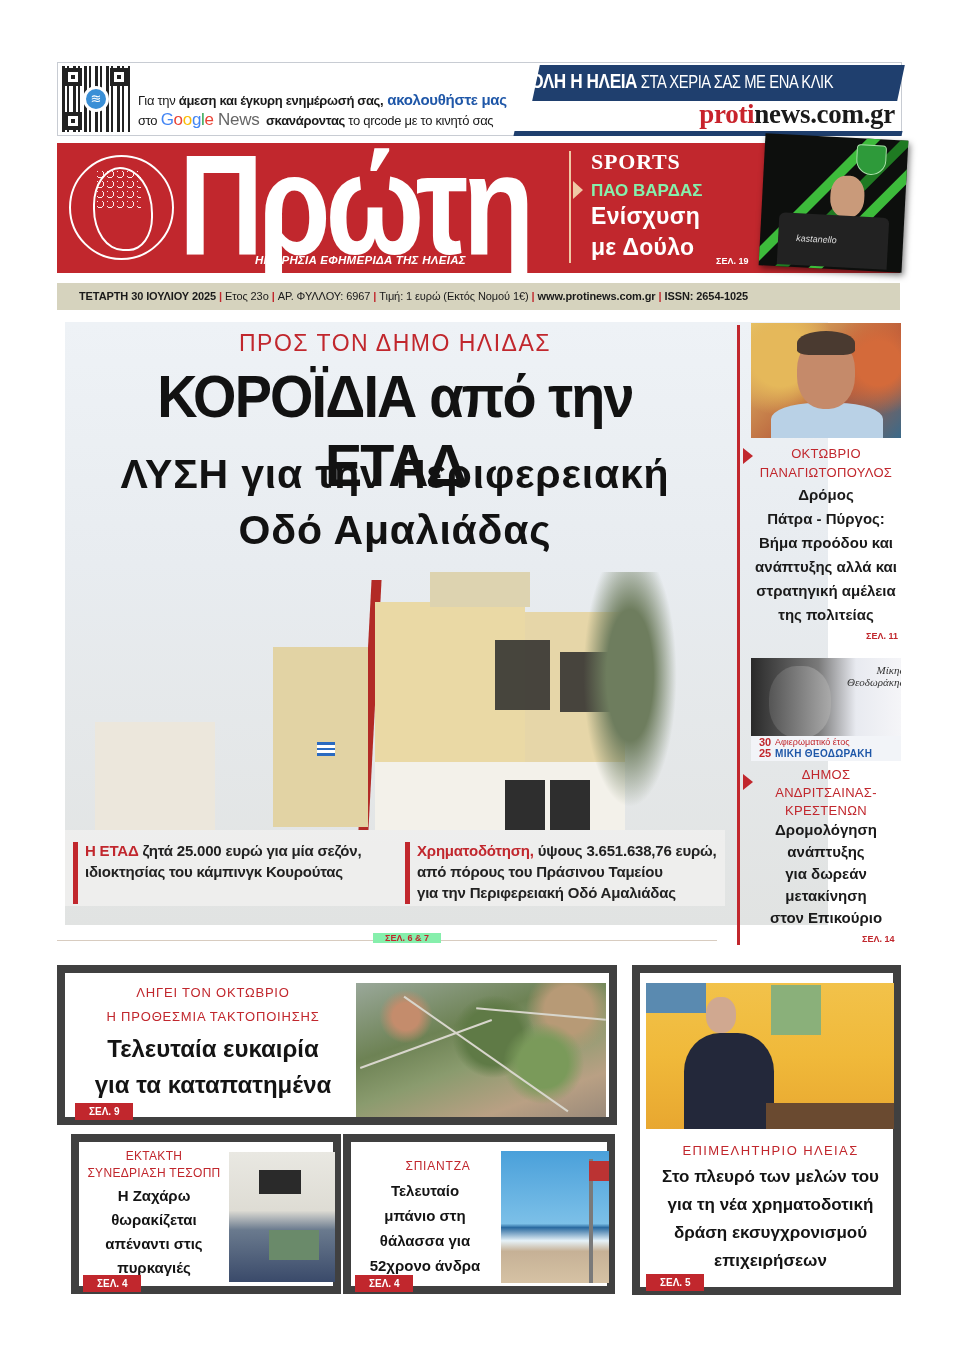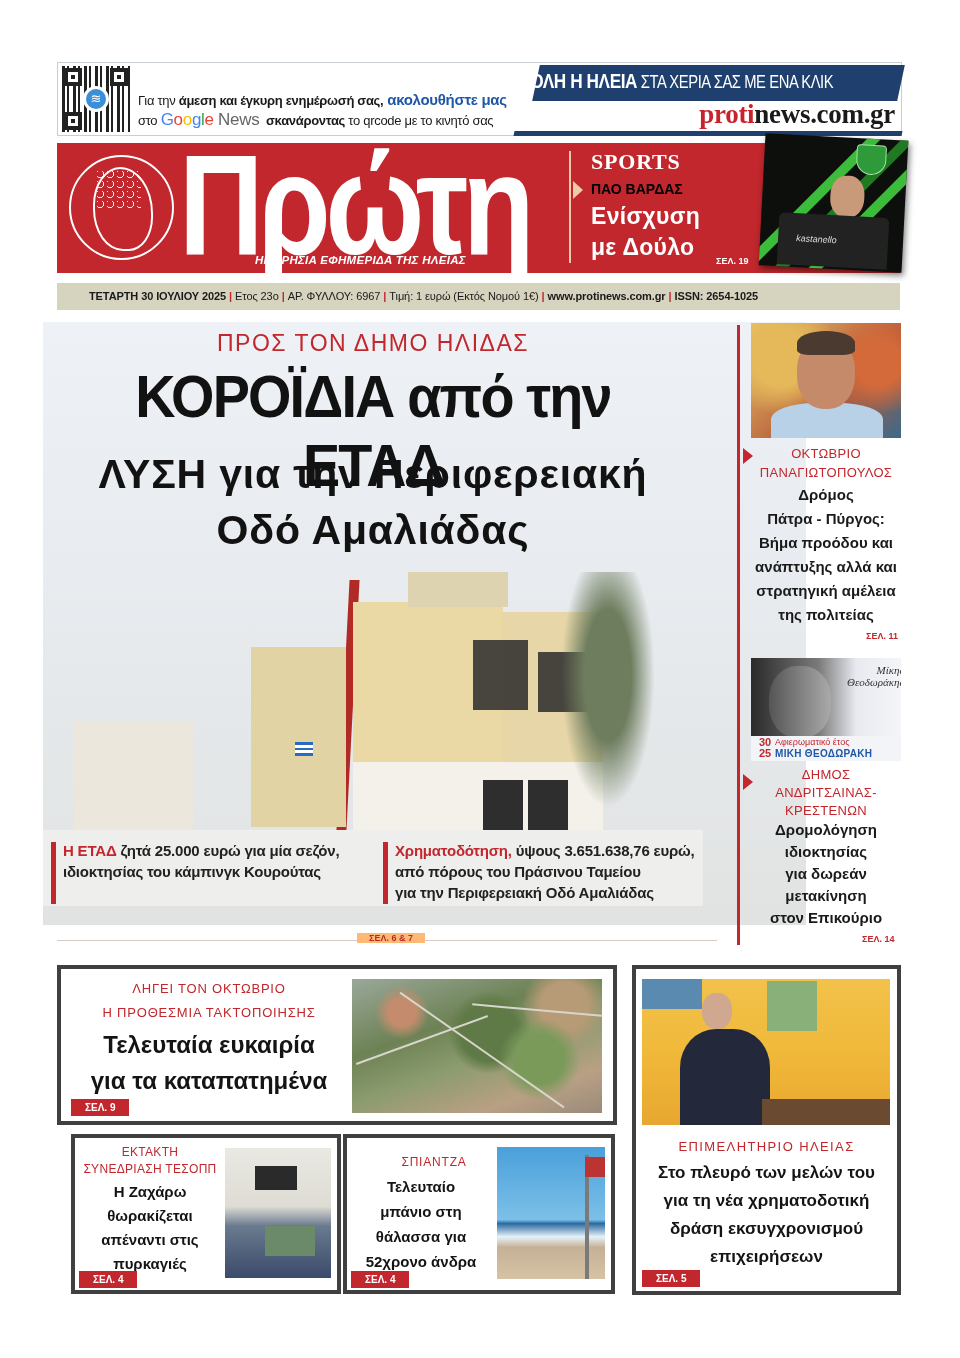--- a/index.html
+++ b/index.html
@@ -31,68 +31,68 @@
   .masthead { left: 57px; top: 143px; width: 843px; height: 130px; background: #c1272d; }
   .coin { left: 12px; top: 12px; width: 105px; height: 105px; border-radius: 50%; border: 2px solid #fff; }
   .coin-head { left: 22px; top: 10px; width: 60px; height: 84px; border: 2px solid #fff; border-radius: 45% 55% 40% 50%; }
   .coin-curls { left: 26px; top: 14px; width: 44px; height: 40px; background: radial-gradient(circle at 30% 30%, transparent 3px, #fff 3px 4px, transparent 4px) 0 0/10px 10px; opacity: 0.9; }
   .logo-word { left: 122px; top: -10px; color: #fff; font-family: "Liberation Sans", sans-serif; font-weight: 700; font-size: 136px; letter-spacing: -6px; transform: scaleX(0.86) scaleY(1.05); transform-origin: left top; line-height: 1; }
   .tagline { left: 198px; top: 111px; color: #fff; font-size: 11.5px; font-weight: 700; font-style: italic; letter-spacing: 0.3px; white-space: nowrap; }
   .sports { left: 504px; top: 0; width: 200px; height: 130px; }
   .sports-rule { left: 8px; top: 8px; width: 2px; height: 112px; background: #f0c9a6; }
   .sports-title { left: 30px; top: 6px; color: #fff; font-family: "Liberation Serif", serif; font-weight: 700; font-size: 22px; letter-spacing: 0.8px; }
   .sports-arrow { left: 12px; top: 38px; width: 0; height: 0; border-top: 9px solid transparent; border-bottom: 9px solid transparent; border-left: 10px solid #f0c9a6; }
-  .sports-kicker { left: 30px; top: 38px; color: #000000; font-size: 14px; font-weight: 700; }
+  .sports-kicker { left: 30px; top: 38px; color: #86efac; font-size: 17px; font-weight: 700; }
   .sports-head { left: 30px; top: 58px; color: #fff; font-size: 23px; font-weight: 700; line-height: 31px; letter-spacing: 0.3px; }
   .sports-page { left: 155px; top: 113px; color: #fff; font-size: 9px; font-weight: 700; }
   .sports-photo { left: 705px; top: -6px; width: 143px; height: 132px; background: #0d0f0d; transform: rotate(3deg); box-shadow: 2px 3px 6px rgba(0,0,0,0.5); overflow: hidden; }
   .stripe { position: absolute; height: 10px; width: 220px; background: #3dbb3b; transform: rotate(-48deg); }
   .player-head { left: 68px; top: 38px; width: 34px; height: 42px; border-radius: 45%; background: #c99a7a; }
   .player-shirt { left: 18px; top: 78px; width: 110px; height: 52px; background: #222; border-radius: 6px 6px 0 0; }
   .player-shirt-text { left: 36px; top: 98px; color: #ddd; font-size: 9px; font-style: italic; }
   .badge-crest { left: 92px; top: 6px; width: 30px; height: 30px; border-radius: 4px 4px 50% 50%; background: #2e9a3a; border: 1px solid #a9e0a9; }
 
   
-  .dateline { left: 57px; top: 283px; width: 843px; height: 27px; background: #d6d3be; font-size: 11px; line-height: 27px; white-space: nowrap; padding-left: 32px; letter-spacing: -0.1px; }
+  .dateline { left: 57px; top: 283px; width: 843px; height: 27px; background: #d6d3be; font-size: 11px; line-height: 27px; white-space: nowrap; padding-left: 22px; letter-spacing: -0.1px; }
   .dateline .sep { color: #c1272d; font-weight: 700; padding: 0 3px; }
   .dateline b { font-weight: 700; }
 
   
-  .lead { left: 43px; top: 322px; width: 763px; height: 603px; background: linear-gradient(180deg, #eef2f6 0%, #e8ecf0 40%, #e1e3e2 100%); overflow: hidden; }
+  .lead { left: 65px; top: 322px; width: 763px; height: 603px; background: linear-gradient(180deg, #eef2f6 0%, #e8ecf0 40%, #e1e3e2 100%); overflow: hidden; }
   .lead-kicker { left: 0; top: 8px; width: 660px; text-align: center; color: #c1272d; font-size: 23px; letter-spacing: 1.5px; }
   .lead-h1 { left: 0; top: 40px; width: 660px; text-align: center; font-size: 60px; font-weight: 700; letter-spacing: -2px; color: #121212; transform: scaleX(0.93); }
   .lead-h2 { left: 0; top: 124px; width: 660px; text-align: center; font-size: 41px; font-weight: 700; letter-spacing: 0.8px; line-height: 56px; color: #121212; }
   .bld { position: absolute; }
   .lead-caption { left: 0; top: 508px; width: 660px; height: 76px; background: rgba(240,240,238,0.85); }
   .cap { position: absolute; top: 10px; font-size: 15px; font-weight: 700; line-height: 21px; color: #222; letter-spacing: -0.2px; white-space: nowrap; }
   .cap .red { color: #c1272d; }
   .cap-bar { position: absolute; top: 12px; width: 5px; height: 62px; background: #c1272d; }
   .lead-foot-line { left: 57px; top: 940px; width: 660px; height: 1px; background: #d8ccc0; }
-  .lead-page { left: 357px; top: 933px; background: #fdba74; padding: 0 12px; color: #c1272d; font-size: 9px; font-weight: 700; }
+  .lead-page { left: 373px; top: 933px; background: #86efac; padding: 0 12px; color: #c1272d; font-size: 9px; font-weight: 700; }
 
   
   .rcol-rule { left: 737px; top: 325px; width: 3px; height: 620px; background: #c1272d; }
   .rphoto1 { left: 751px; top: 323px; width: 150px; height: 115px; background: radial-gradient(circle at 20% 30%, #e5b85a 0 20%, transparent 40%), radial-gradient(circle at 85% 35%, #d46a3a 0 15%, transparent 35%), linear-gradient(135deg, #e8c86a, #b55a3a 60%, #3a6a8a); overflow: hidden; }
   .r1-face { left: 46px; top: 14px; width: 58px; height: 72px; border-radius: 45%; background: #c58a6a; }
   .r1-hair { left: 46px; top: 8px; width: 58px; height: 24px; border-radius: 50% 50% 20% 20%; background: #4a3a30; }
   .r1-shirt { left: 20px; top: 80px; width: 112px; height: 40px; border-radius: 40% 40% 0 0; background: #b9d1e6; }
   .rarrow { width: 0; height: 0; border-top: 8px solid transparent; border-bottom: 8px solid transparent; border-left: 10px solid #c1272d; }
   .r-kicker { width: 170px; text-align: center; color: #c1272d; font-size: 13px; line-height: 19px; letter-spacing: 0.3px; }
   .r-head { width: 170px; text-align: center; font-size: 15px; font-weight: 700; line-height: 24px; color: #1a1a1a; }
   .r-page { color: #c1272d; font-size: 9px; font-weight: 700; }
   .rphoto2 { left: 751px; top: 658px; width: 150px; height: 103px; background: linear-gradient(90deg, #2a2a2a 0%, #7a7a7a 45%, #e8eaf0 70%, #f5f5f8 100%); overflow: hidden; }
   .r2-face { left: 18px; top: 8px; width: 62px; height: 72px; border-radius: 45%; background: linear-gradient(90deg, #555, #aaa); }
   .r2-sign { left: 96px; top: 6px; color: #333; font-family: "Liberation Serif", serif; font-style: italic; font-size: 11px; line-height: 12px; text-align: right; }
   .r2-band { left: 0; top: 78px; width: 150px; height: 25px; background: #f2f4f8; }
   .r2-year { left: 8px; top: 79px; color: #c1272d; font-weight: 700; font-size: 11px; line-height: 11px; }
   .r2-line1 { left: 24px; top: 79px; color: #c1272d; font-size: 9px; }
   .r2-line2 { left: 24px; top: 90px; color: #1f57a8; font-size: 10px; font-weight: 700; letter-spacing: 0.3px; }
 
   
-  .box { position: absolute; border: 4px solid #404040; background: #fff; }
+  .box { position: absolute; border: 8px solid #404040; background: #fff; }
   .kick { position: absolute; text-align: center; color: #c1272d; font-size: 13px; letter-spacing: 0.8px; line-height: 24px; }
   .bhead { position: absolute; text-align: center; font-weight: 700; color: #141414; }
   .pagetag { position: absolute; background: #c1272d; color: #fff; font-size: 10px; font-weight: 700; padding: 3px 14px; }
   .aerial { background:
       radial-gradient(circle at 20% 25%, #c48c6c 0 6%, transparent 12%),
       radial-gradient(circle at 75% 60%, #7a9a5a 0 12%, transparent 20%),
       radial-gradient(circle at 55% 40%, #5f7a46 0 18%, transparent 26%),
       radial-gradient(circle at 85% 20%, #b79a76 0 10%, transparent 18%),
       linear-gradient(160deg, #9aa89a 0%, #6d8254 35%, #8a9b6e 55%, #b9a084 80%, #9a8a7a 100%); overflow: hidden; }
   .road { position: absolute; height: 2px; background: #d8d6cc; }
@@ -237,21 +237,21 @@
   <div class="abs r2-line2">ΜΙΚΗ ΘΕΟΔΩΡΑΚΗ</div>
 </div>
 <div class="abs rarrow" style="left:743px;top:774px;"></div>
 <div class="abs r-kicker" style="left:741px;top:766px;line-height:18px;text-align:center;">
   <div>ΔΗΜΟΣ</div>
   <div>ΑΝΔΡΙΤΣΑΙΝΑΣ-</div>
   <div>ΚΡΕΣΤΕΝΩΝ</div>
 </div>
 <div class="abs r-head" style="left:741px;top:819px;line-height:22px;">
   <div>Δρομολόγηση</div>
-  <div>ιδιοκτησίας</div>
+  <div>ανάπτυξης</div>
   <div>για δωρεάν</div>
   <div>μετακίνηση</div>
   <div>στον Επικούριο</div>
 </div>
 <div class="abs r-page" style="left:862px;top:934px;">ΣΕΛ. 14</div>
 
 <div class="box" style="left:57px;top:965px;width:560px;height:160px;">
   <div class="kick" style="left:8px;top:8px;width:280px;">
     <div>ΛΗΓΕΙ ΤΟΝ ΟΚΤΩΒΡΙΟ</div>
     <div>Η ΠΡΟΘΕΣΜΙΑ ΤΑΚΤΟΠΟΙΗΣΗΣ</div>

